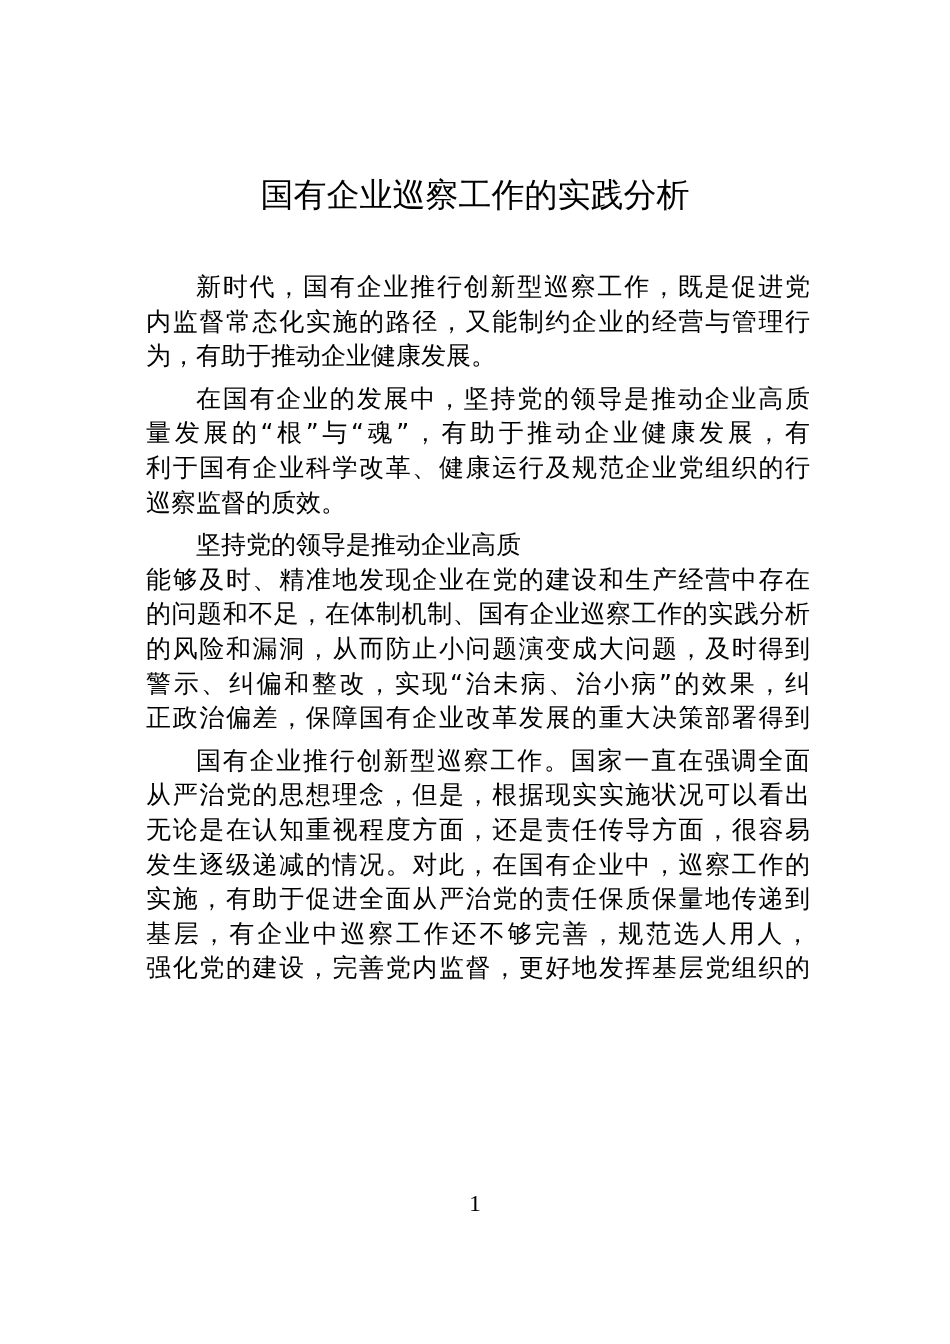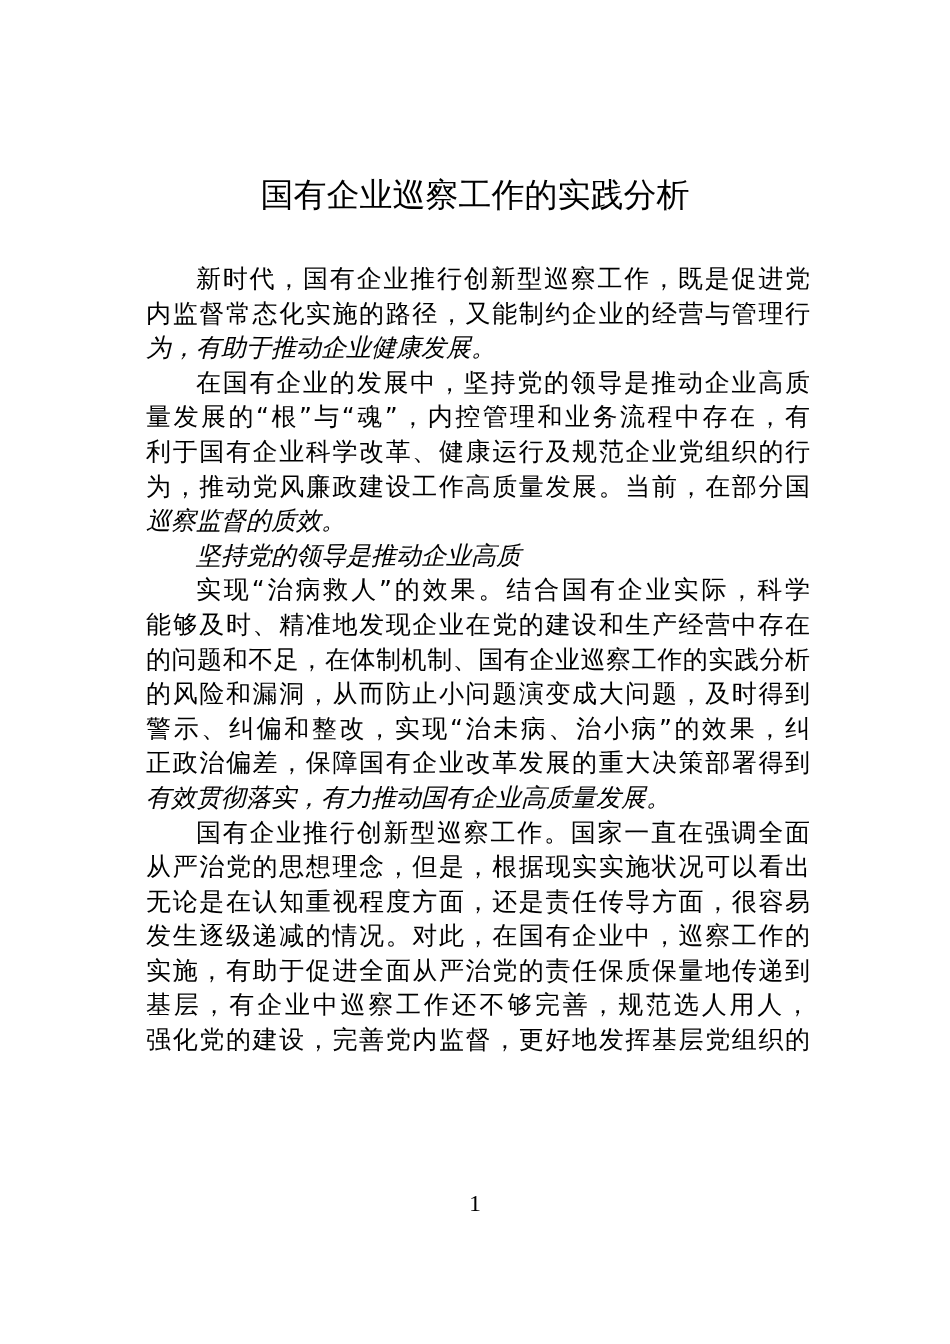--- a/index.html
+++ b/index.html
@@ -43,24 +43,24 @@
       display: block;
       height: 34.6px;
       font-size: 25px;
       line-height: 34.6px;
       white-space: nowrap;
       text-align: justify;
       text-align-last: justify;
     }
     .line.last {
       text-align-last: left;
-      font-style: italic;
     }
     .line.indent {
       padding-left: 50px;
+      margin-top: 8px;
     }
     .page-number {
       position: absolute;
       left: 0;
       top: 1188px;
       width: 950px;
       text-align: center;
       font-family: "Liberation Serif", "DejaVu Serif", serif;
       font-size: 24px;
       line-height: 30px;
@@ -76,38 +76,35 @@
   <div class="body-text">
 
     <div>
       <span class="line indent">新时代，国有企业推行创新型巡察工作，既是促进党</span>
       <span class="line">内监督常态化实施的路径，又能制约企业的经营与管理行</span>
       <span class="line last">为，有助于推动企业健康发展。</span>
     </div>
 
     <div>
       <span class="line indent">在国有企业的发展中，坚持党的领导是推动企业高质</span>
-      <span class="line">量发展的“根”与“魂”，内控管理和业务流程中存在，有</span>
+      <span class="line">量发展的“根”与“魂”，有助于推动企业健康发展，有</span>
       <span class="line">利于国有企业科学改革、健康运行及规范企业党组织的行</span>
-      <span class="line">为，推动党风廉政建设工作高质量发展。当前，在部分国</span>
       <span class="line last">巡察监督的质效。</span>
     </div>
 
     <div>
       <span class="line indent last">坚持党的领导是推动企业高质</span>
     </div>
 
     <div>
-      <span class="line indent">实现“治病救人”的效果。结合国有企业实际，科学</span>
       <span class="line">能够及时、精准地发现企业在党的建设和生产经营中存在</span>
       <span class="line">的问题和不足，在体制机制、国有企业巡察工作的实践分析</span>
       <span class="line">的风险和漏洞，从而防止小问题演变成大问题，及时得到</span>
       <span class="line">警示、纠偏和整改，实现“治未病、治小病”的效果，纠</span>
       <span class="line">正政治偏差，保障国有企业改革发展的重大决策部署得到</span>
-      <span class="line last">有效贯彻落实，有力推动国有企业高质量发展。</span>
     </div>
 
     <div>
       <span class="line indent">国有企业推行创新型巡察工作。国家一直在强调全面</span>
       <span class="line">从严治党的思想理念，但是，根据现实实施状况可以看出</span>
       <span class="line">无论是在认知重视程度方面，还是责任传导方面，很容易</span>
       <span class="line">发生逐级递减的情况。对此，在国有企业中，巡察工作的</span>
       <span class="line">实施，有助于促进全面从严治党的责任保质保量地传递到</span>
       <span class="line">基层，有企业中巡察工作还不够完善，规范选人用人，</span>
       <span class="line">强化党的建设，完善党内监督，更好地发挥基层党组织的</span>

